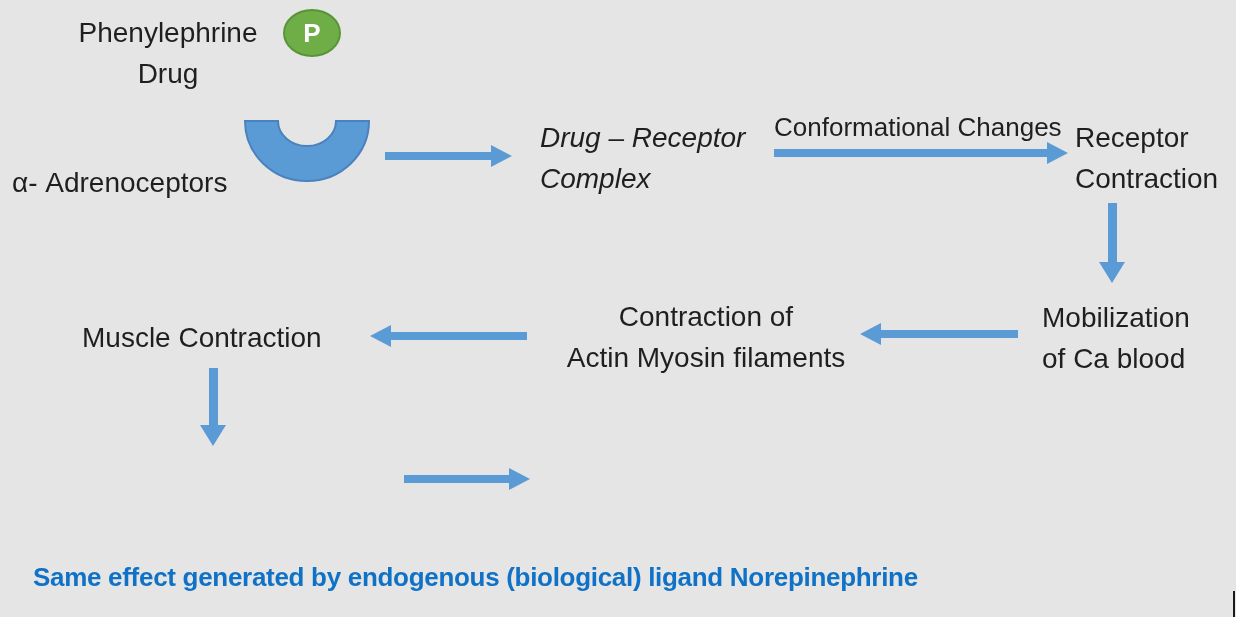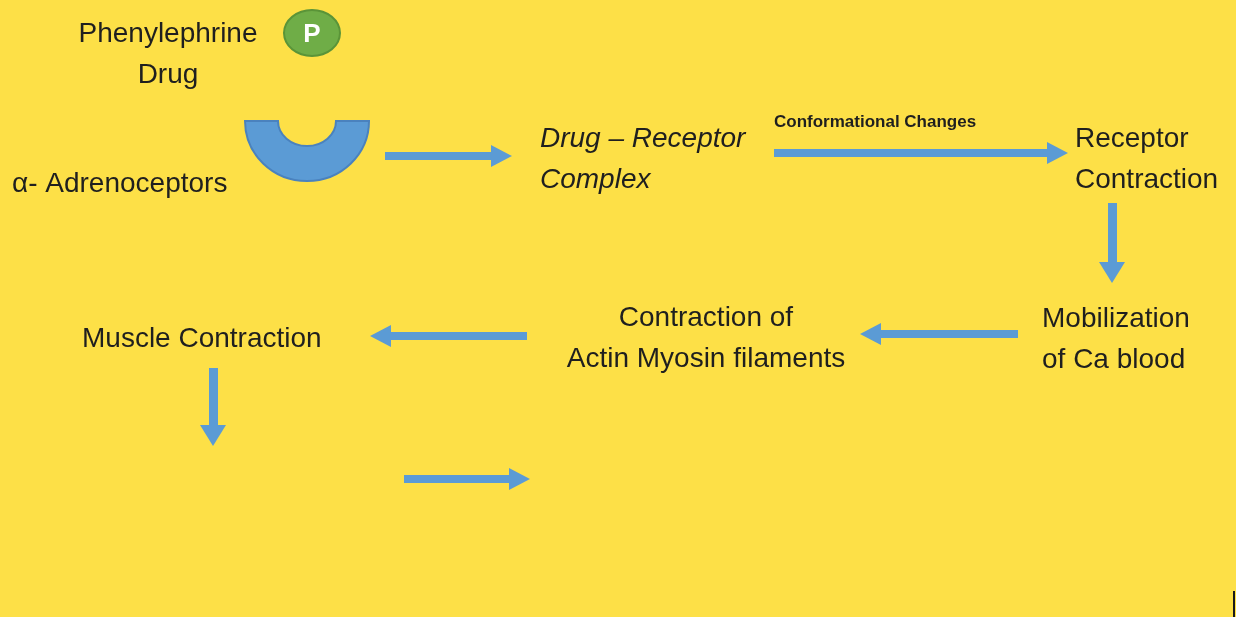--- a/index.html
+++ b/index.html
@@ -10,37 +10,37 @@
     --badge_stroke: #5A9438;
     --badge_text: #FFFFFF;
     --text: #1F1F1F;
     --footnote: #0F72C6;
   }
   html, body { margin: 0; padding: 0; background: #fff; }
   #canvas {
     position: relative;
     width: 1236px;
     height: 617px;
-    background: #fde047;
+    background: #e5e5e5;
     font-family: "Liberation Sans", sans-serif;
     color: var(--text);
     overflow: hidden;
   }
   .txt {
     position: absolute;
     font-size: 28px;
     line-height: 41px;
     white-space: nowrap;
   }
   .txt div { white-space: nowrap; }
   .center { text-align: center; }
   .arrow-label {
     position: absolute;
-    font-size: 17px;
-    font-weight: bold;
+    font-size: 26px;
+    font-weight: normal;
     white-space: nowrap;
   }
   
   .arrow-h {
     position: absolute;
     display: flex;
     align-items: center;
     height: 22px;
   }
   .arrow-h .shaft { flex: 1; height: 8px; background: var(--arrow); }
@@ -176,16 +176,17 @@
     <div class="head-down"></div>
   </div>
 
 
   <div class="arrow-h" style="left:404px; top:468px; width:126px;">
     <div class="shaft"></div>
     <div class="head-right"></div>
   </div>
 
 
+  <div class="footnote">Same effect generated by endogenous (biological) ligand Norepinephrine</div>
 
   <div class="cursor-line"></div>
 
 </div>
 
 </body></html>

